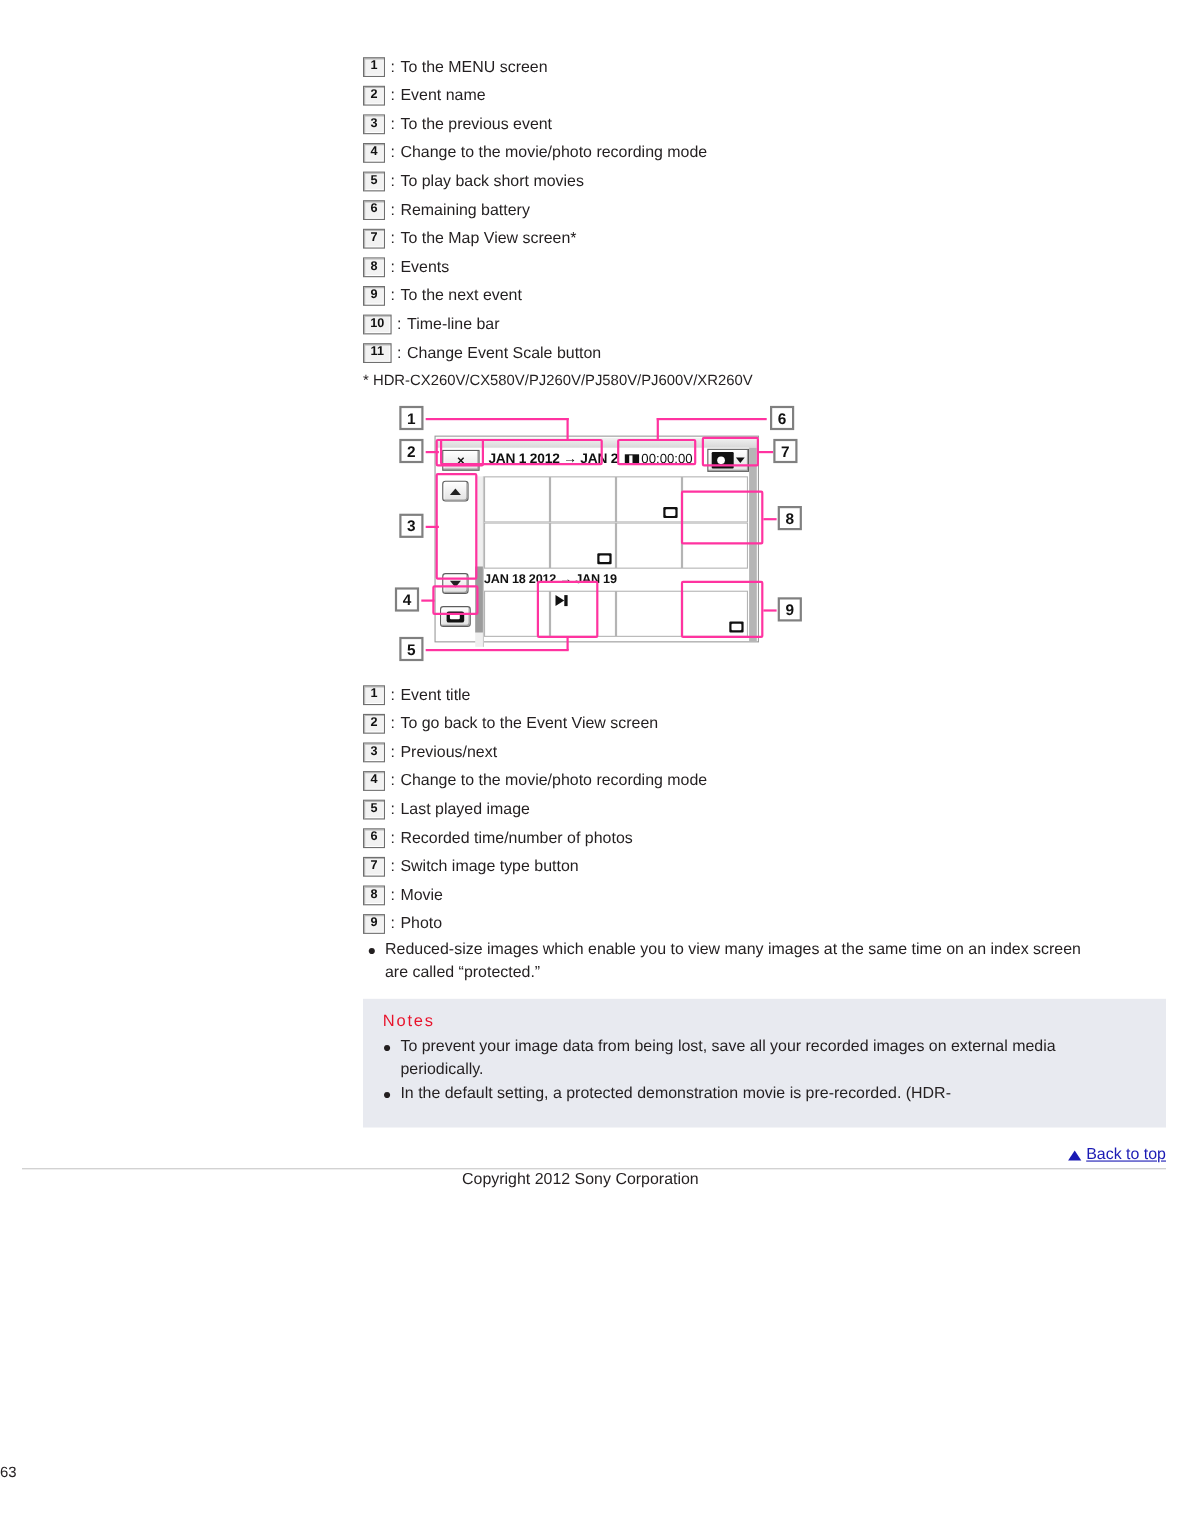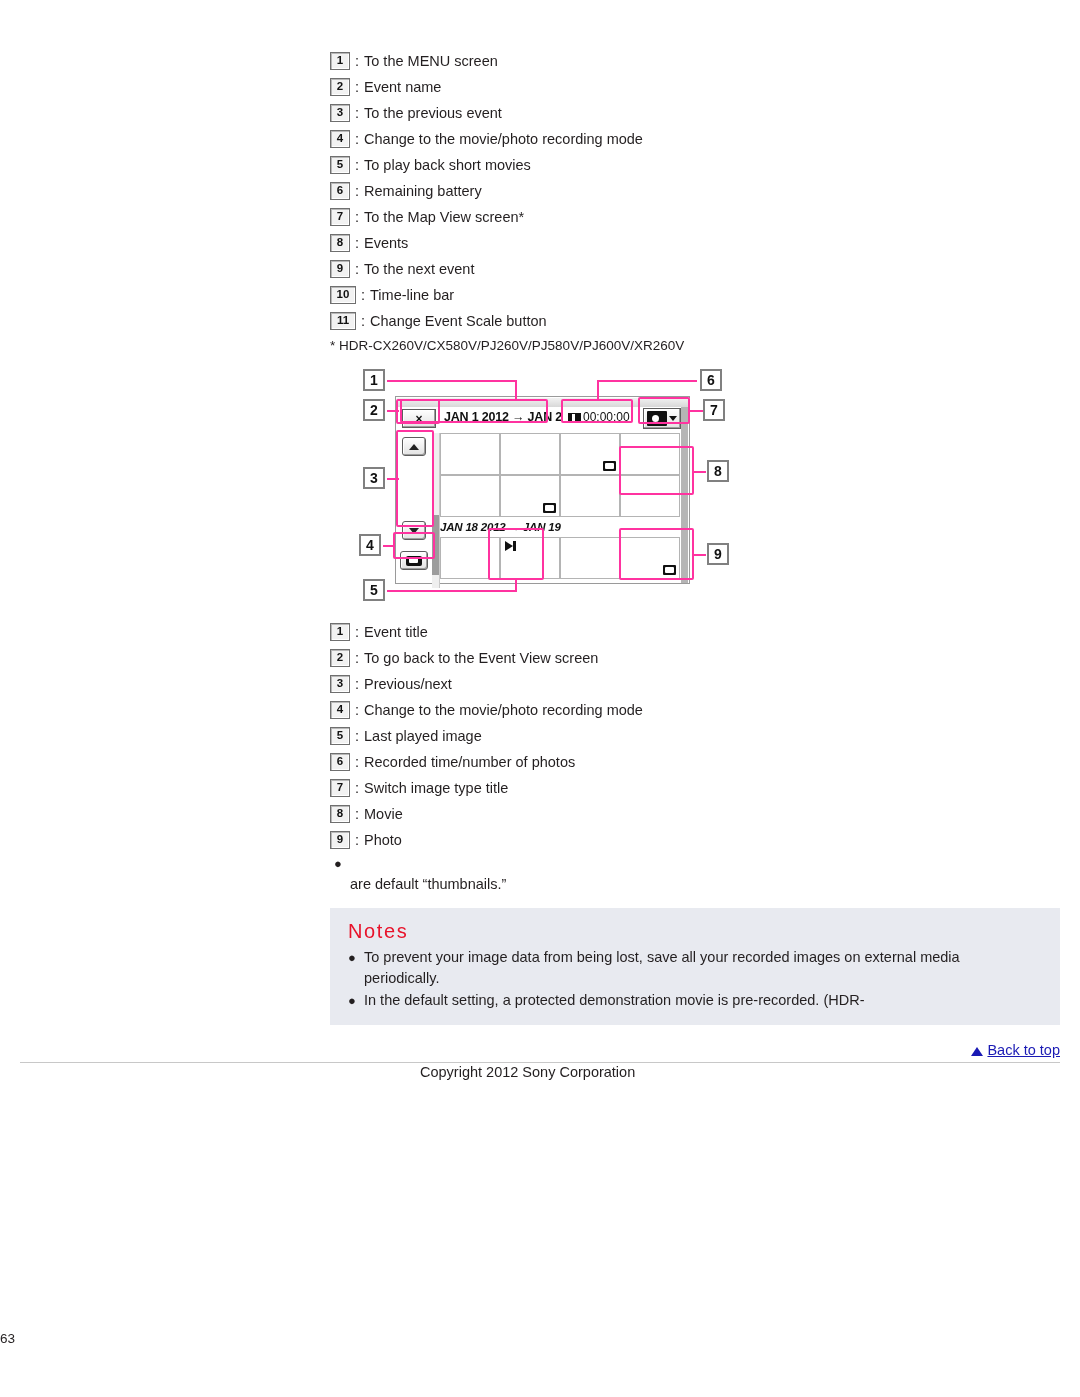--- a/index.html
+++ b/index.html
@@ -81,21 +81,21 @@
   .bullet-body { flex: 1; }
 
   
   .notes-box {
     position: absolute;
     background: #e8eaf0;
     box-sizing: border-box;
   }
   .notes-title {
     color: #e8132b;
-    font-size: 20px;
+    font-size: 15px;
     letter-spacing: 1.6px;
     padding: 12px 0 4px 18px;
   }
   .notes-list { padding: 0 14px 10px 18px; }
   .note-item {
     display: flex;
     font-size: 14.5px;
     line-height: 21px;
     margin-bottom: 1px;
   }
@@ -344,21 +344,20 @@
     background: #111;
   }
   .date2 {
     position: absolute;
     left: 44px; top: 124px;
     font-size: 11.5px;
     font-weight: bold;
     color: #111;
     white-space: nowrap;
     letter-spacing: -0.2px;
-    font-style: italic;
   }
   .vscroll-right {
     position: absolute;
     right: 1px; top: 10px;
     width: 7px;
     height: 176px;
     background: #b5b5b5;
   }
 
   
@@ -586,39 +585,39 @@
         <span class="legend-text">Last played image</span>
       </div>
       <div class="legend-row">
         <span class="num-badge">6</span>
         <span class="legend-sep">:</span>
         <span class="legend-text">Recorded time/number of photos</span>
       </div>
       <div class="legend-row">
         <span class="num-badge">7</span>
         <span class="legend-sep">:</span>
-        <span class="legend-text">Switch image type title</span>
+        <span class="legend-text">Switch image type button</span>
       </div>
       <div class="legend-row">
         <span class="num-badge">8</span>
         <span class="legend-sep">:</span>
         <span class="legend-text">Movie</span>
       </div>
       <div class="legend-row">
         <span class="num-badge">9</span>
         <span class="legend-sep">:</span>
         <span class="legend-text">Photo</span>
       </div>
     </div>
 
   <div class="bullet-block" style="left:334px;top:853px;width:730px;">
     <span class="bullet-dot">●</span>
     <span class="bullet-body">
-      <br>
-      <span>are default “thumbnails.”</span>
+      <span>Reduced-size images which enable you to view many images at the same time on an index screen</span><br>
+      <span>are called “protected.”</span>
     </span>
   </div>
 
   <div class="notes-box" style="left:330px;top:908px;width:730px;height:117px;">
     <div class="notes-title">Notes</div>
     <div class="notes-list">
       <div class="note-item">
         <span class="note-dot">●</span>
         <span>
           <span>To prevent your image data from being lost, save all your recorded images on external media</span><br>

